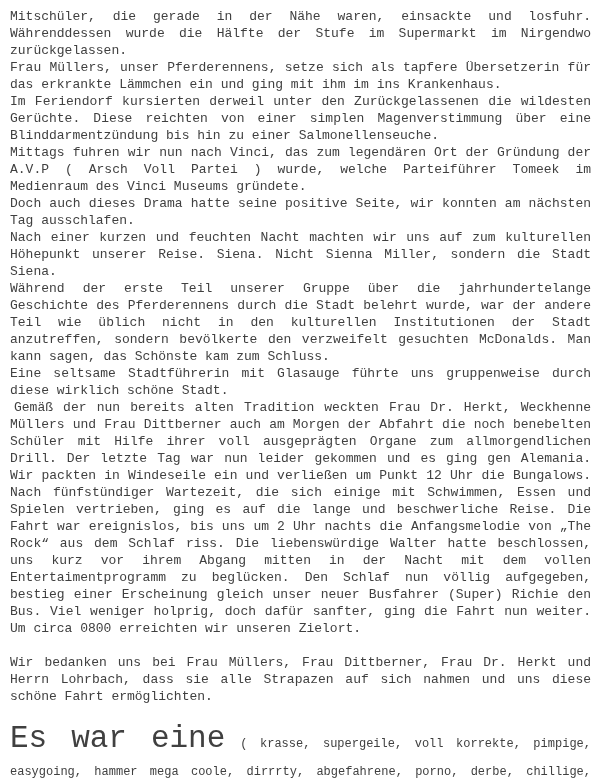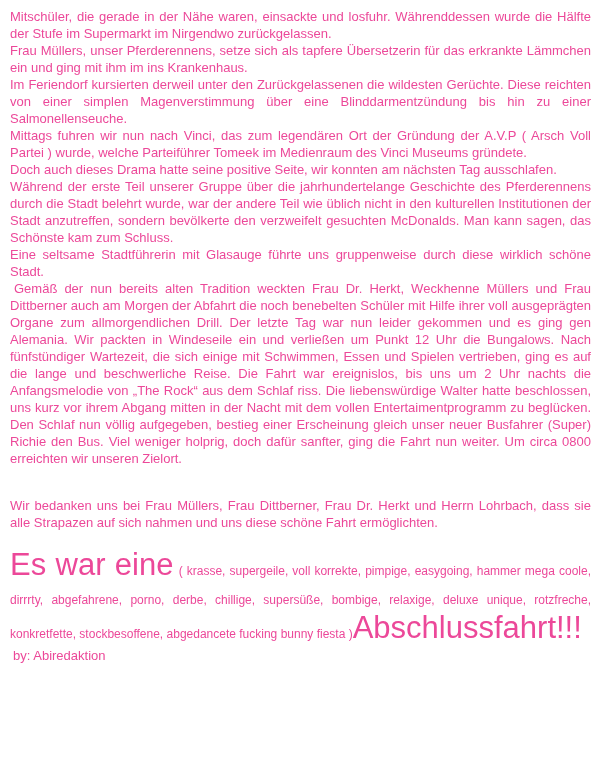--- a/index.html
+++ b/index.html
@@ -6,36 +6,36 @@
     margin: 0;
     padding: 0;
     background: #ffffff;
   }
   .page {
     position: relative;
     box-sizing: border-box;
     width: 600px;
     height: 781px;
     background: #ffffff;
-    color: #ec4899;
-    font-family: Liberation Sans, sans-serif;
+    color: #404040;
+    font-family: Liberation Mono, monospace;
     padding: 8px 9px 0 10px;
     overflow: hidden;
   }
   .body-text p {
     margin: 0;
     text-align: justify;
     font-size: 13px;
     line-height: 17px;
   }
   .body-text p.indent {
     text-indent: 4px;
   }
   .body-text p.gap-above {
-    margin-top: 30px;
+    margin-top: 17px;
   }
   .closing {
     margin-top: 20px;
     text-align: justify;
     line-height: 27px;
   }
   .closing .big {
     font-size: 31px;
   }
   .closing .small {
@@ -51,20 +51,21 @@
 <body>
 
 <div class="page">
 
   <div class="body-text">
     <p>Mitschüler, die gerade in der Nähe waren, einsackte und losfuhr. Währenddessen wurde  die Hälfte der Stufe im Supermarkt im Nirgendwo zurückgelassen.</p>
     <p>Frau Müllers, unser Pferderennens, setze sich  als tapfere Übersetzerin für das erkrankte Lämmchen ein und ging mit ihm im ins Krankenhaus.</p>
     <p>Im Feriendorf kursierten derweil unter den Zurückgelassenen die wildesten Gerüchte. Diese reichten von einer simplen  Magenverstimmung über eine Blinddarmentzündung bis hin zu einer Salmonellenseuche.</p>
     <p>Mittags fuhren wir nun nach Vinci, das zum legendären Ort der Gründung der A.V.P ( Arsch Voll Partei ) wurde, welche Parteiführer Tomeek im Medienraum des Vinci Museums gründete.</p>
     <p>Doch auch dieses Drama hatte seine positive Seite, wir konnten am nächsten Tag ausschlafen.</p>
+    <p>Nach einer kurzen und feuchten Nacht machten wir uns auf zum kulturellen Höhepunkt unserer Reise. Siena. Nicht Sienna Miller, sondern die Stadt Siena.</p>
     <p>Während der erste Teil unserer Gruppe über die jahrhundertelange Geschichte des Pferderennens durch die Stadt belehrt wurde, war der andere Teil  wie üblich nicht in den kulturellen Institutionen der Stadt anzutreffen, sondern bevölkerte den verzweifelt gesuchten McDonalds. Man kann sagen, das Schönste kam zum Schluss.</p>
     <p>Eine seltsame Stadtführerin mit Glasauge führte uns gruppenweise durch diese wirklich schöne Stadt.</p>
     <p class="indent">Gemäß der nun bereits alten Tradition weckten Frau Dr. Herkt, Weckhenne Müllers und Frau Dittberner auch am Morgen der Abfahrt die noch benebelten Schüler mit Hilfe ihrer voll ausgeprägten Organe zum allmorgendlichen Drill. Der letzte Tag war nun leider gekommen und es ging gen Alemania. Wir packten in Windeseile ein und verließen um Punkt 12 Uhr die Bungalows. Nach fünfstündiger Wartezeit, die sich einige mit Schwimmen, Essen und Spielen vertrieben, ging es auf die lange und beschwerliche Reise. Die Fahrt war ereignislos, bis uns um 2 Uhr nachts die Anfangsmelodie von „The Rock“ aus dem Schlaf riss. Die liebenswürdige Walter hatte beschlossen, uns kurz vor ihrem Abgang mitten in der Nacht mit dem vollen Entertaimentprogramm zu beglücken. Den Schlaf nun völlig aufgegeben, bestieg einer Erscheinung gleich unser neuer Busfahrer (Super) Richie den Bus. Viel weniger holprig, doch dafür sanfter, ging die Fahrt nun weiter. Um circa 0800 erreichten wir unseren Zielort.</p>
     <p class="gap-above">Wir bedanken uns bei Frau Müllers, Frau Dittberner, Frau Dr. Herkt und Herrn Lohrbach, dass sie alle Strapazen auf sich nahmen und uns diese schöne Fahrt ermöglichten.</p>
   </div>
 
   <div class="closing">
     <span class="big">Es war eine</span>
     <span class="small">( krasse, supergeile, voll korrekte, pimpige, easygoing, hammer mega coole, dirrrty, abgefahrene, porno, derbe,  chillige, supersüße, bombige, relaxige,  deluxe unique, rotzfreche, konkretfette, stockbesoffene, abgedancete fucking bunny fiesta )</span><span class="big">Abschlussfahrt!!!</span>
   </div>

